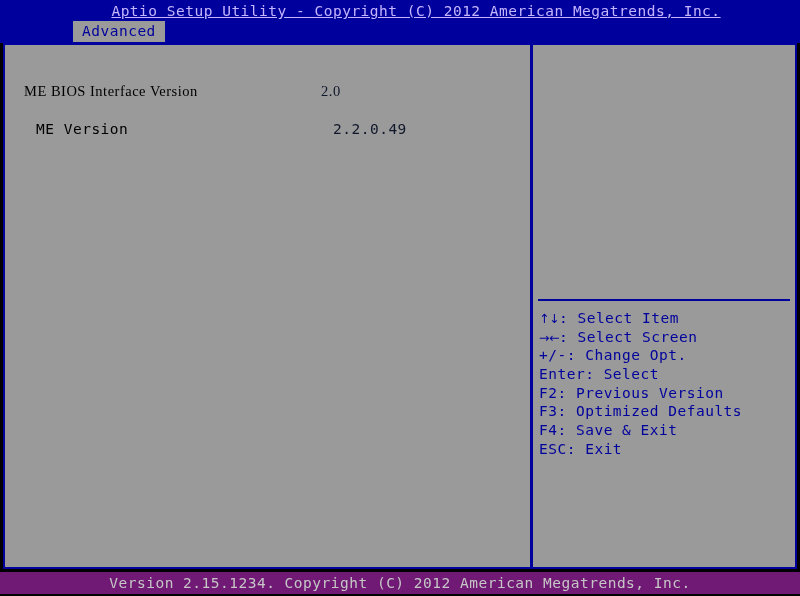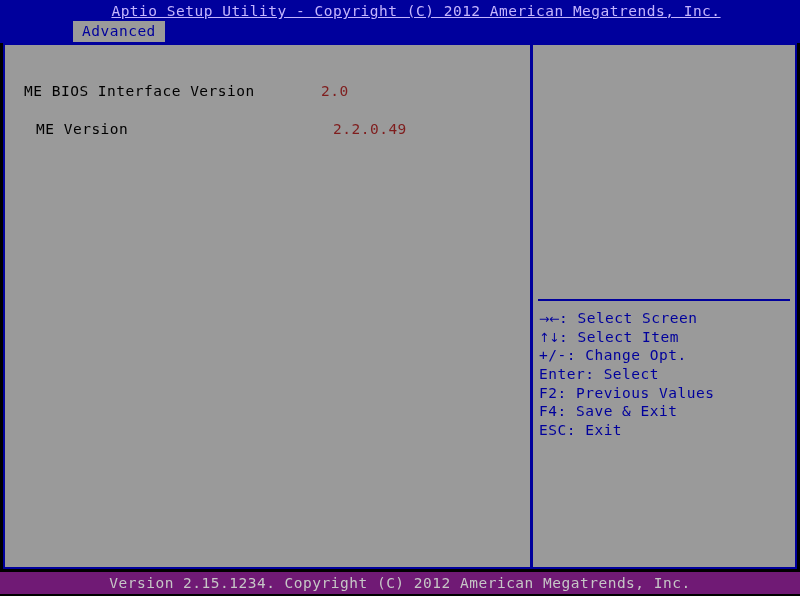--- a/index.html
+++ b/index.html
@@ -114,21 +114,21 @@
     color: #000000;
     font-size: 14.5px;
     line-height: 19px;
     letter-spacing: 0.5px;
     white-space: pre;
   }
   .setting-value {
     position: absolute;
     left: 316px;
     top: 0;
-    color: #7f1d1d;
+    color: #0f172a;
     font-size: 14.5px;
     line-height: 19px;
     letter-spacing: 0.5px;
     white-space: pre;
   }
 
   
   .helppane {
     position: absolute;
     left: 528px;
@@ -207,21 +207,21 @@
     <div class="tabstrip">
       <div class="tab">Advanced</div>
     </div>
   </div>
 
   <div class="panel">
     <div class="panel-inner">
 
       <div class="settings">
 
-        <div class="setting-row" style="top:37px;">
+        <div class="setting-row" style="top:37px;font-family:Liberation Serif, serif;">
           <span class="setting-label">ME BIOS Interface Version</span>
           <span class="setting-value">2.0</span>
         </div>
 
         <div class="setting-row" style="top:75px;margin-left:12px;">
           <span class="setting-label">ME Version</span>
           <span class="setting-value">2.2.0.49</span>
         </div>
 
       </div>
@@ -229,31 +229,32 @@
       <div class="vsplit"></div>
 
       <div class="helppane">
 
         <div class="help-desc"></div>
 
         <div class="help-divider"></div>
 
         <div class="help-keys">
 
+          <div class="help-key-row"><span class="keyglyph">↑↓</span><span>: </span><span>Select Item</span></div>
+
           <div class="help-key-row"><span class="keyglyph">→←</span><span>: </span><span>Select Screen</span></div>
 
-          <div class="help-key-row"><span class="keyglyph">↑↓</span><span>: </span><span>Select Item</span></div>
-
           <div class="help-key-row"><span>+/-</span><span>: </span><span>Change Opt.</span></div>
 
           <div class="help-key-row"><span>Enter</span><span>: </span><span>Select</span></div>
 
 
-          <div class="help-key-row"><span>F2</span><span>: </span><span>Previous Values</span></div>
-
+          <div class="help-key-row"><span>F2</span><span>: </span><span>Previous Version</span></div>
+
+          <div class="help-key-row"><span>F3</span><span>: </span><span>Optimized Defaults</span></div>
 
           <div class="help-key-row"><span>F4</span><span>: </span><span>Save &amp; Exit</span></div>
 
           <div class="help-key-row"><span>ESC</span><span>: </span><span>Exit</span></div>
 
         </div>
       </div>
 
     </div>
   </div>

